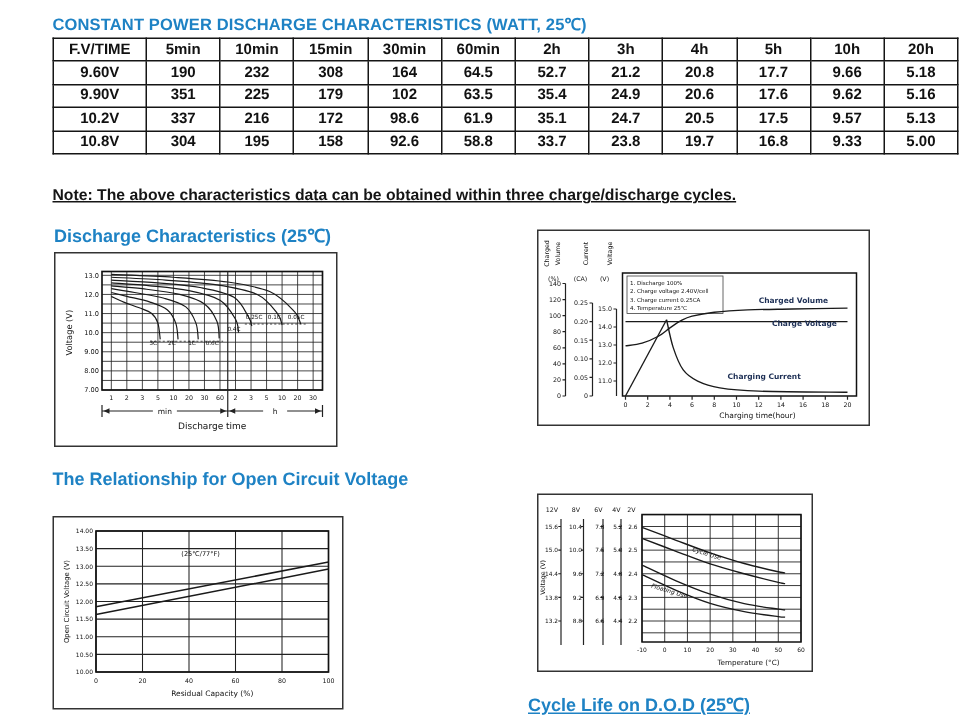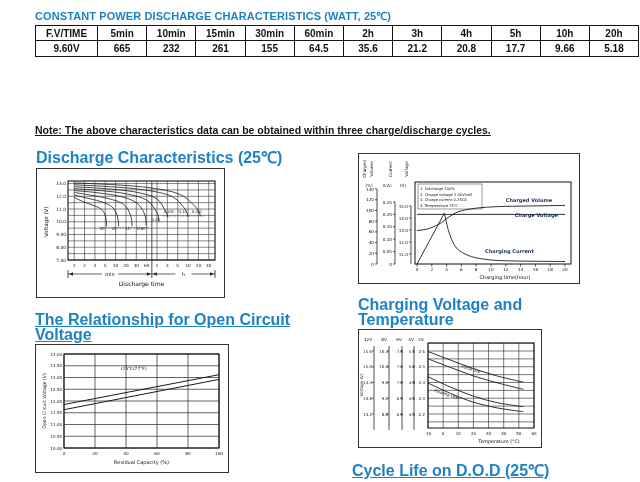--- a/index.html
+++ b/index.html
@@ -1,20 +1,20 @@
 <!DOCTYPE html>
 <html><head>
 <meta charset="utf-8">
 <style>
   html,body{margin:0;padding:0;background:#fff;}
   body{width:640px;height:482px;position:relative;overflow:hidden;
        font-family:"Liberation Sans",sans-serif;color:#111;}
   .abs{position:absolute;}
   .doc-title{font-size:11px;font-weight:bold;letter-spacing:.1px;}
-  .chart-title{font-size:16px;font-weight:bold;line-height:15px;}
+  .chart-title{font-size:12px;font-weight:bold;line-height:15px;}
   .blue{color:#1e82c4;}
   table.spec{border-collapse:collapse;table-layout:fixed;padding-left:41px;}
   table.spec td,table.spec th{border:1.6px solid #151515;text-align:center;
       font-size:10px;font-weight:bold;padding:0;height:14.4px;overflow:hidden;}
   .note{font-size:10.5px;font-weight:600;color:#151515;}
   .chart-card{border:1.6px solid #333;background:#fff;}
   svg text{font-family:"DejaVu Sans",sans-serif;}
 </style>
 </head>
 <body>
@@ -48,31 +48,73 @@
         <th>3h</th>
         <th>4h</th>
         <th>5h</th>
         <th>10h</th>
         <th>20h</th>
       </tr>
     </thead>
   <tbody id="spec-body">
       <tr>
         <td>9.60V</td>
-        <td>665</td>
+        <td>190</td>
         <td>232</td>
-        <td>261</td>
-        <td>155</td>
+        <td>308</td>
+        <td>164</td>
         <td>64.5</td>
-        <td>35.6</td>
+        <td>52.7</td>
         <td>21.2</td>
         <td>20.8</td>
         <td>17.7</td>
         <td>9.66</td>
         <td>5.18</td>
+      </tr>
+      <tr>
+        <td>9.90V</td>
+        <td>351</td>
+        <td>225</td>
+        <td>179</td>
+        <td>102</td>
+        <td>63.5</td>
+        <td>35.4</td>
+        <td>24.9</td>
+        <td>20.6</td>
+        <td>17.6</td>
+        <td>9.62</td>
+        <td>5.16</td>
+      </tr>
+      <tr>
+        <td>10.2V</td>
+        <td>337</td>
+        <td>216</td>
+        <td>172</td>
+        <td>98.6</td>
+        <td>61.9</td>
+        <td>35.1</td>
+        <td>24.7</td>
+        <td>20.5</td>
+        <td>17.5</td>
+        <td>9.57</td>
+        <td>5.13</td>
+      </tr>
+      <tr>
+        <td>10.8V</td>
+        <td>304</td>
+        <td>195</td>
+        <td>158</td>
+        <td>92.6</td>
+        <td>58.8</td>
+        <td>33.7</td>
+        <td>23.8</td>
+        <td>19.7</td>
+        <td>16.8</td>
+        <td>9.33</td>
+        <td>5.00</td>
       </tr>
     </tbody>
 </table>
 
 <div class="abs note" style="left:35px;top:124px;width:600px;text-decoration:underline;">Note: The above characteristics data can be obtained within three charge/discharge cycles.</div>
 
 <div class="abs chart-title blue" style="left:36px;top:150px;">Discharge Characteristics (25℃)</div>
 <div class="abs chart-card" style="left:36px;top:168px;width:187px;height:128px;">
   <svg id="svg-discharge" width="187" height="128">
       <line x1="31" y1="90.99999999999999" x2="178" y2="90.99999999999999" stroke="#222" stroke-width="0.55"></line>
@@ -241,21 +283,21 @@
       <path d="M58 60.39999999999999 L 206 60.39999999999999" fill="none" stroke="#1a1a1a" stroke-width="0.9"></path>
       <text x="155.68" y="63.39999999999999" font-size="5" text-anchor="start" fill="#1d2f55" font-weight="bold">Charge Voltage</text>
       <path d="M58 76.60000000000001C59.85 76.30000000000001 65.39999999999999 75.9 69.1 74.80000000000001C72.8 73.70000000000002 77.11666666666667 71.7 80.2 70C83.28333333333333 68.3 85.13333333333333 66.30000000000001 87.6 64.60000000000001C90.06666666666666 62.900000000000006 92.53333333333333 61.10000000000001 95 59.800000000000004C97.46666666666667 58.5 98.7 57.74000000000001 102.4 56.800000000000004C106.10000000000001 55.86 111.03333333333333 54.86 117.2 54.16C123.36666666666667 53.459999999999994 130.76666666666668 52.96000000000001 139.4 52.60000000000001C148.03333333333333 52.24000000000001 157.9 52.2 169 52C180.1 51.8 199.83333333333334 51.49999999999999 206 51.39999999999999" fill="none" stroke="#1a1a1a" stroke-width="0.9"></path>
       <text x="146.8" y="47.800000000000004" font-size="5" text-anchor="start" fill="#1d2f55" font-weight="bold">Charged Volume</text>
       <path d="M58 110 L 85.38 59.160000000000004" fill="none" stroke="#1a1a1a" stroke-width="0.9"></path>
       <path d="M85.38 59.160000000000004C86.11999999999999 62.260000000000005 87.97 72.17999999999999 89.82 77.75999999999999C91.66999999999999 83.33999999999999 93.76666666666667 88.92 96.48 92.64C99.19333333333334 96.36 102.03 98.096 106.1 100.08C110.16999999999999 102.064 114.11666666666667 103.428 120.9 104.544C127.68333333333334 105.66 132.61666666666667 106.28 146.8 106.776C160.98333333333335 107.27199999999999 196.13333333333333 107.396 206 107.52" fill="none" stroke="#1a1a1a" stroke-width="0.9"></path>
       <text x="126.08" y="98.84" font-size="5" text-anchor="start" fill="#1d2f55" font-weight="bold">Charging Current</text>
     </svg>
 </div>
 
-<div class="abs chart-title blue" style="left:35px;top:312px;width:280px;text-decoration:underline;">
+<div class="abs chart-title blue" style="left:35px;top:312px;width:280px;">
   <div>The Relationship for Open Circuit Voltage</div>
 </div>
 <div class="abs chart-card" style="left:35px;top:344px;width:192px;height:127px;">
   <svg id="svg-ocv" width="192" height="127">
       <line x1="28" y1="9" x2="28" y2="103" stroke="#222" stroke-width="0.7"></line>
       <line x1="59" y1="9" x2="59" y2="103" stroke="#222" stroke-width="0.7"></line>
       <line x1="90" y1="9" x2="90" y2="103" stroke="#222" stroke-width="0.7"></line>
       <line x1="121" y1="9" x2="121" y2="103" stroke="#222" stroke-width="0.7"></line>
       <line x1="152" y1="9" x2="152" y2="103" stroke="#222" stroke-width="0.7"></line>
       <line x1="183" y1="9" x2="183" y2="103" stroke="#222" stroke-width="0.7"></line>
@@ -286,21 +328,20 @@
       <text x="152" y="110" font-size="4.2" text-anchor="middle" fill="#111">80</text>
       <text x="183" y="110" font-size="4.2" text-anchor="middle" fill="#111">100</text>
       <text x="105.5" y="119" font-size="5" text-anchor="middle" fill="#111" font-family="&quot;DejaVu Sans Mono&quot;,monospace">Residual Capacity (%)</text>
       <text x="97.75" y="25.44999999999998" font-size="4.4" text-anchor="middle" fill="#111">(25℃/77°F)</text>
       <path d="M28 59.525000000000006 L 183 29.680000000000017" fill="none" stroke="#1a1a1a" stroke-width="1"></path>
       <path d="M28 64.69499999999998 L 183 34.38" fill="none" stroke="#1a1a1a" stroke-width="1"></path>
     </svg>
 </div>
 
 <div class="abs chart-title blue" style="left:358px;top:297px;width:240px;">
-  <div>Charging Voltage and Temperature</div>
 </div>
 <div class="abs chart-card" style="left:358px;top:329px;width:182px;height:117px;">
   <svg id="svg-temp" width="182" height="117">
       <line x1="69" y1="13.124999999999982" x2="175" y2="13.124999999999982" stroke="#222" stroke-width="0.6"></line>
       <line x1="69" y1="21" x2="175" y2="21" stroke="#222" stroke-width="0.6"></line>
       <line x1="69" y1="28.875000000000018" x2="175" y2="28.875000000000018" stroke="#222" stroke-width="0.6"></line>
       <line x1="69" y1="36.750000000000036" x2="175" y2="36.750000000000036" stroke="#222" stroke-width="0.6"></line>
       <line x1="69" y1="44.62500000000006" x2="175" y2="44.62500000000006" stroke="#222" stroke-width="0.6"></line>
       <line x1="69" y1="52.50000000000007" x2="175" y2="52.50000000000007" stroke="#222" stroke-width="0.6"></line>
       <line x1="69" y1="60.37500000000009" x2="175" y2="60.37500000000009" stroke="#222" stroke-width="0.6"></line>

